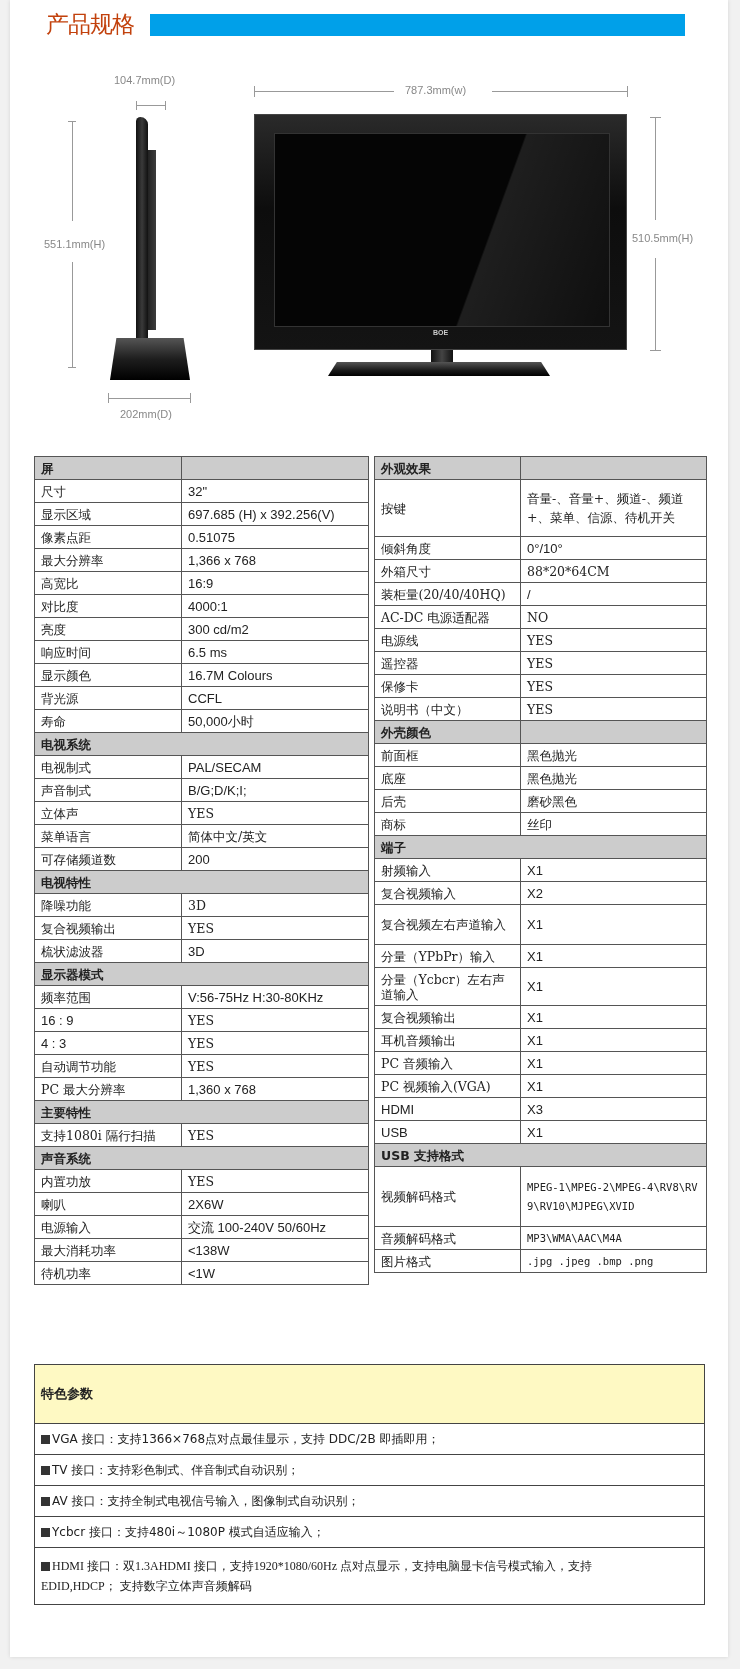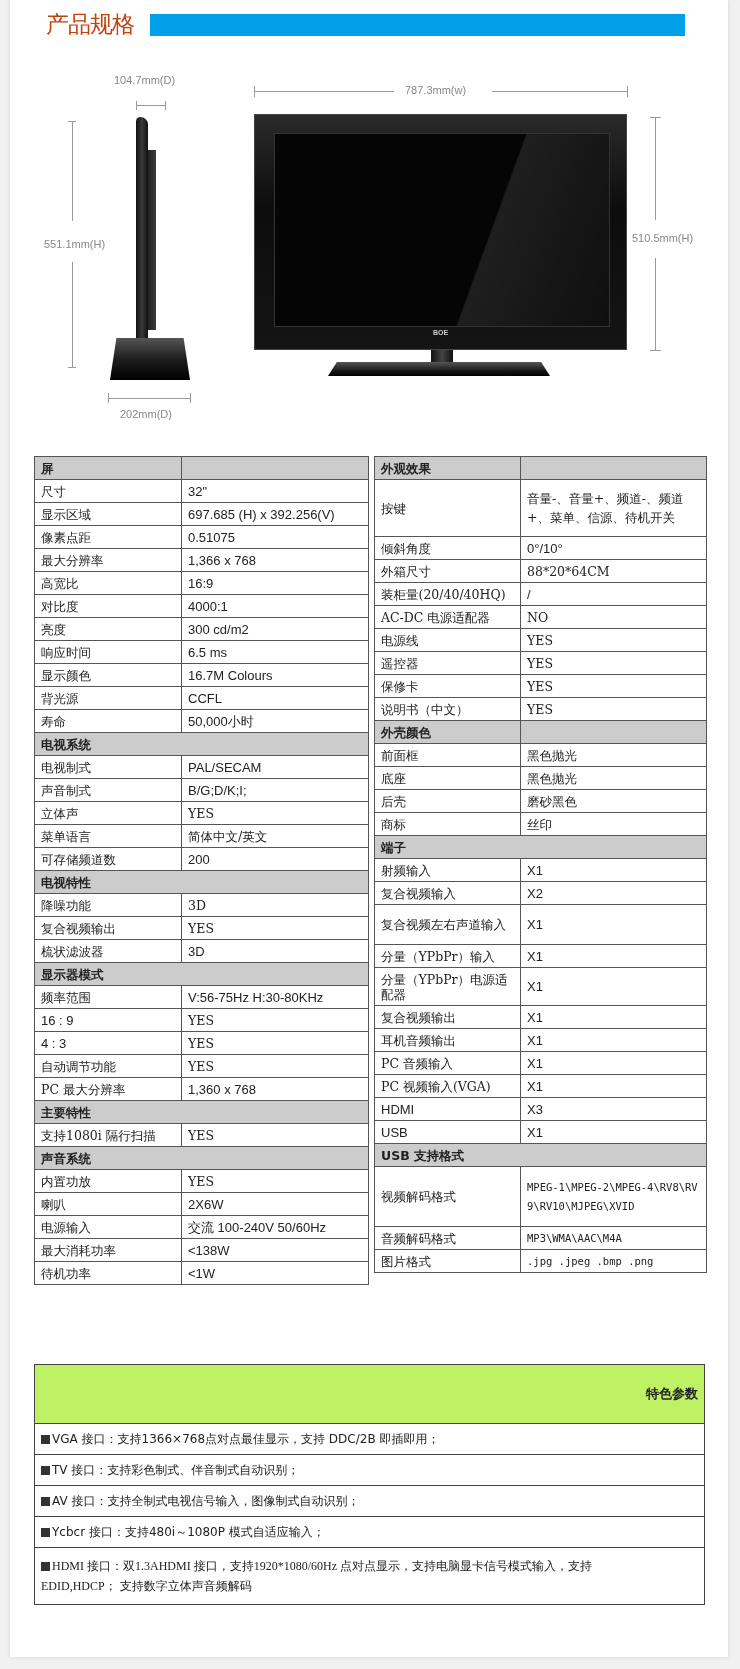--- a/index.html
+++ b/index.html
@@ -94,21 +94,21 @@
   }
   table.spec tr.section td.full { border-right: 1px solid #555; }
 
   .features {
     position: absolute; left: 34px; top: 1364px; width: 671px;
     border-collapse: collapse;
     font-family: "DejaVu Sans", sans-serif; font-size: 12px; color: #222;
   }
   .features td { border: 1px solid #444; padding: 0 6px; }
   .features .fhead td {
-    background: #bef264; height: 58px; font-weight: bold; font-size: 13px; text-align: right;
+    background: #fef9c3; height: 58px; font-weight: bold; font-size: 13px;
   }
   .features .frow td { height: 30px; }
   .features .frow.tall td { height: 56px; line-height: 20px; }
   .bullet { display: inline-block; width: 9px; height: 9px; background: #333; margin-right: 2px; vertical-align: -1px; }
 </style>
 </head>
 <body>
 
 <div class="frame"></div>
 
@@ -381,21 +381,21 @@
       </tr>
       <tr>
         <td style="height: 39px;">复合视频左右声道输入</td>
         <td class="sans" style="height: 39px; line-height: 19px;">X1</td>
       </tr>
       <tr>
         <td>分量（YPbPr）输入</td>
         <td class="sans">X1</td>
       </tr>
       <tr>
-        <td style="height: 37px;">分量（YPbPr）电源适配器</td>
+        <td style="height: 37px;">分量（Ycbcr）左右声道输入</td>
         <td class="sans" style="height: 37px; line-height: 19px;">X1</td>
       </tr>
       <tr>
         <td>复合视频输出</td>
         <td class="sans">X1</td>
       </tr>
       <tr>
         <td>耳机音频输出</td>
         <td class="sans">X1</td>
       </tr>

